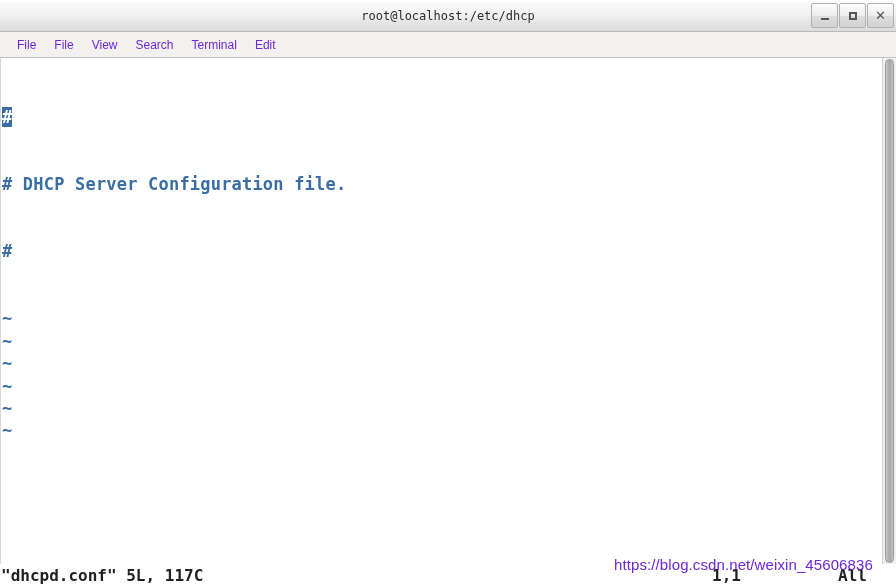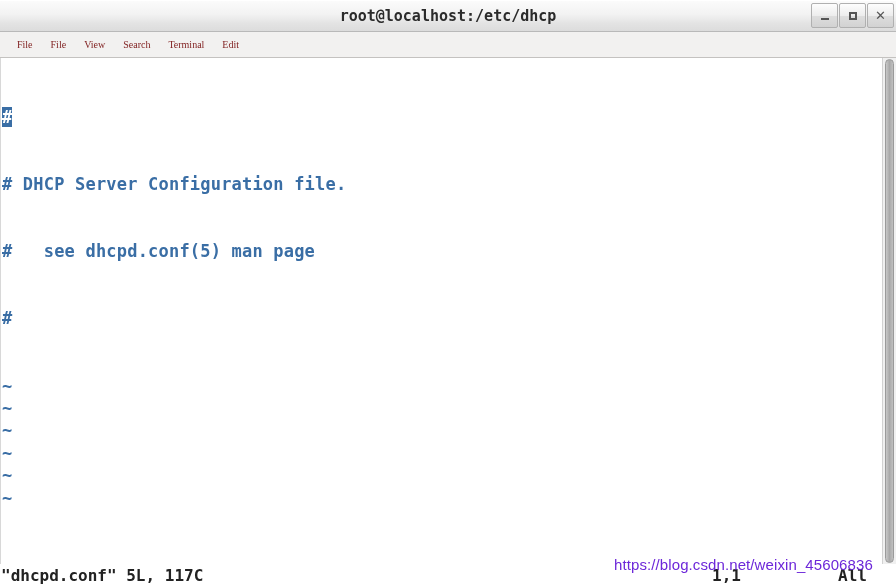--- a/index.html
+++ b/index.html
@@ -30,22 +30,22 @@
     background: linear-gradient(to bottom, #fbfbfb 0%, #f2f2f2 45%, #e3e3e3 75%, #dcdcdc 100%);
     border-bottom: 1px solid #b9b9b9;
     border-top: 1px solid #ffffff;
     display: flex;
     align-items: center;
     justify-content: center;
     box-sizing: border-box;
   }
 
   #title-text {
-    font-size: 15px;
-    font-weight: bold;
+    font-size: 12px;
+    font-weight: normal;
     color: #2b2b2b;
     font-family: "DejaVu Sans Mono", "Liberation Mono", monospace;
     letter-spacing: 0px;
     white-space: nowrap;
   }
 
   #window-controls {
     position: absolute;
     right: 2px;
     top: 2px;
@@ -96,26 +96,26 @@
     flex: 0 0 26px;
     background: #f2f1f0;
     border-bottom: 1px solid #c4c2c0;
     display: flex;
     align-items: center;
     padding-left: 8px;
     box-sizing: border-box;
   }
 
   .menu-item {
-    font-size: 10px;
-    color: #7f1d1d;
+    font-size: 12px;
+    color: #6d28d9;
     padding: 2px 9px;
     cursor: pointer;
     white-space: nowrap;
-    font-family: Liberation Serif, serif;
+    font-family: Liberation Sans, sans-serif;
   }
 
   
   #terminal {
     position: relative;
     flex: 1 1 auto;
     background: #ffffff;
     overflow: hidden;
     border-left: 1px solid #d8d8d8;
     box-sizing: border-box;
@@ -244,21 +244,20 @@
     <div class="menu-item">View</div>
     <div class="menu-item">Search</div>
     <div class="menu-item">Terminal</div>
     <div class="menu-item">Edit</div>
   </div>
 
   <div id="terminal">
     <div id="text-layer">
       <div class="tline"><span class="cursor-cell">#</span><span></span></div>
       <div class="tline"># DHCP Server Configuration file.</div>
-      <div class="tline">#   see dhcpd.conf(5) man page</div>
       <div class="tline">#</div>
       <div id="empty-lines"><div class="tline">~</div><div class="tline">~</div><div class="tline">~</div><div class="tline">~</div><div class="tline">~</div><div class="tline">~</div></div>
     </div>
     <div id="scrollbar">
       <div id="scroll-thumb"></div>
     </div>
   </div>
 
   <div id="statusline">
     <div id="status-file">"dhcpd.conf" 5L, 117C</div>

